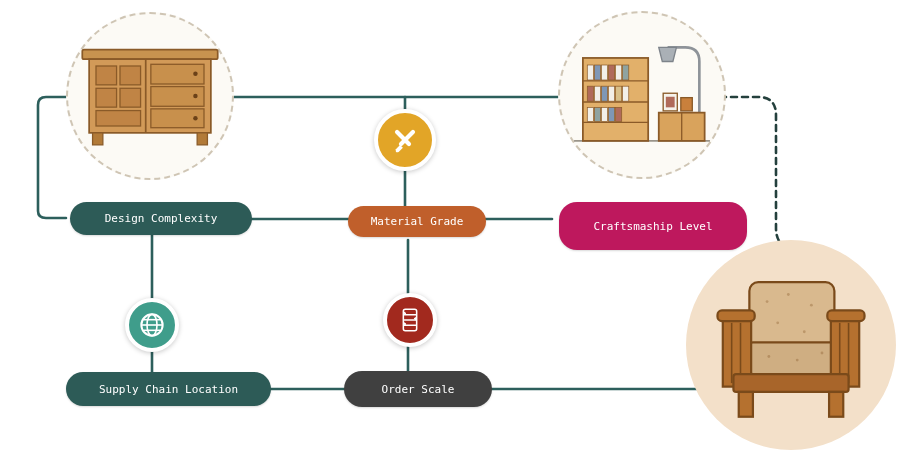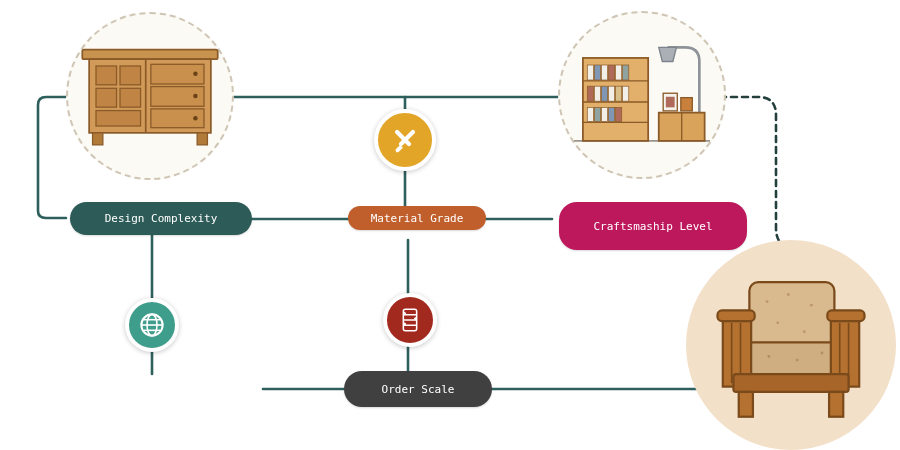--- a/index.html
+++ b/index.html
@@ -162,20 +162,21 @@
       <g fill="none" stroke="#ffffff" stroke-width="2.3" stroke-linejoin="round">
         <rect x="17" y="11" width="20" height="32" rx="3"></rect>
         <path d="M17 19 h20 M17 27 h20 M17 35 h20"></path>
         <path d="M17 15 l3 2 -3 2 M37 23 l-3 2 3 2 M17 31 l3 2 -3 2"></path>
       </g>
     </svg>
   </div>
 
   <div class="pill" style="left: 62px; top: 202px; width: 182px; height: 33px; background-color: rgb(45, 91, 87);">Design Complexity</div>
 
-  <div class="pill" style="left: 340px; top: 206px; width: 138px; height: 24px; background-color: rgb(192, 95, 43);">Material Grade</div>
+  <div class="pill" style="left: 340px; top: 206px; width: 138px; height: 31px; background-color: rgb(192, 95, 43);">Material Grade</div>
 
   <div class="pill" style="left: 551px; top: 202px; width: 188px; height: 48px; background-color: #be185d;">Craftsmaship Level</div>
 
+  <div class="pill" style="left: 58px; top: 372px; width: 205px; height: 34px; background-color: rgb(45, 91, 87);">Supply Chain Location</div>
 
   <div class="pill" style="left: 336px; top: 371px; width: 148px; height: 36px; background-color: #404040;">Order Scale</div>
 
 </div>
 
 </body></html>

